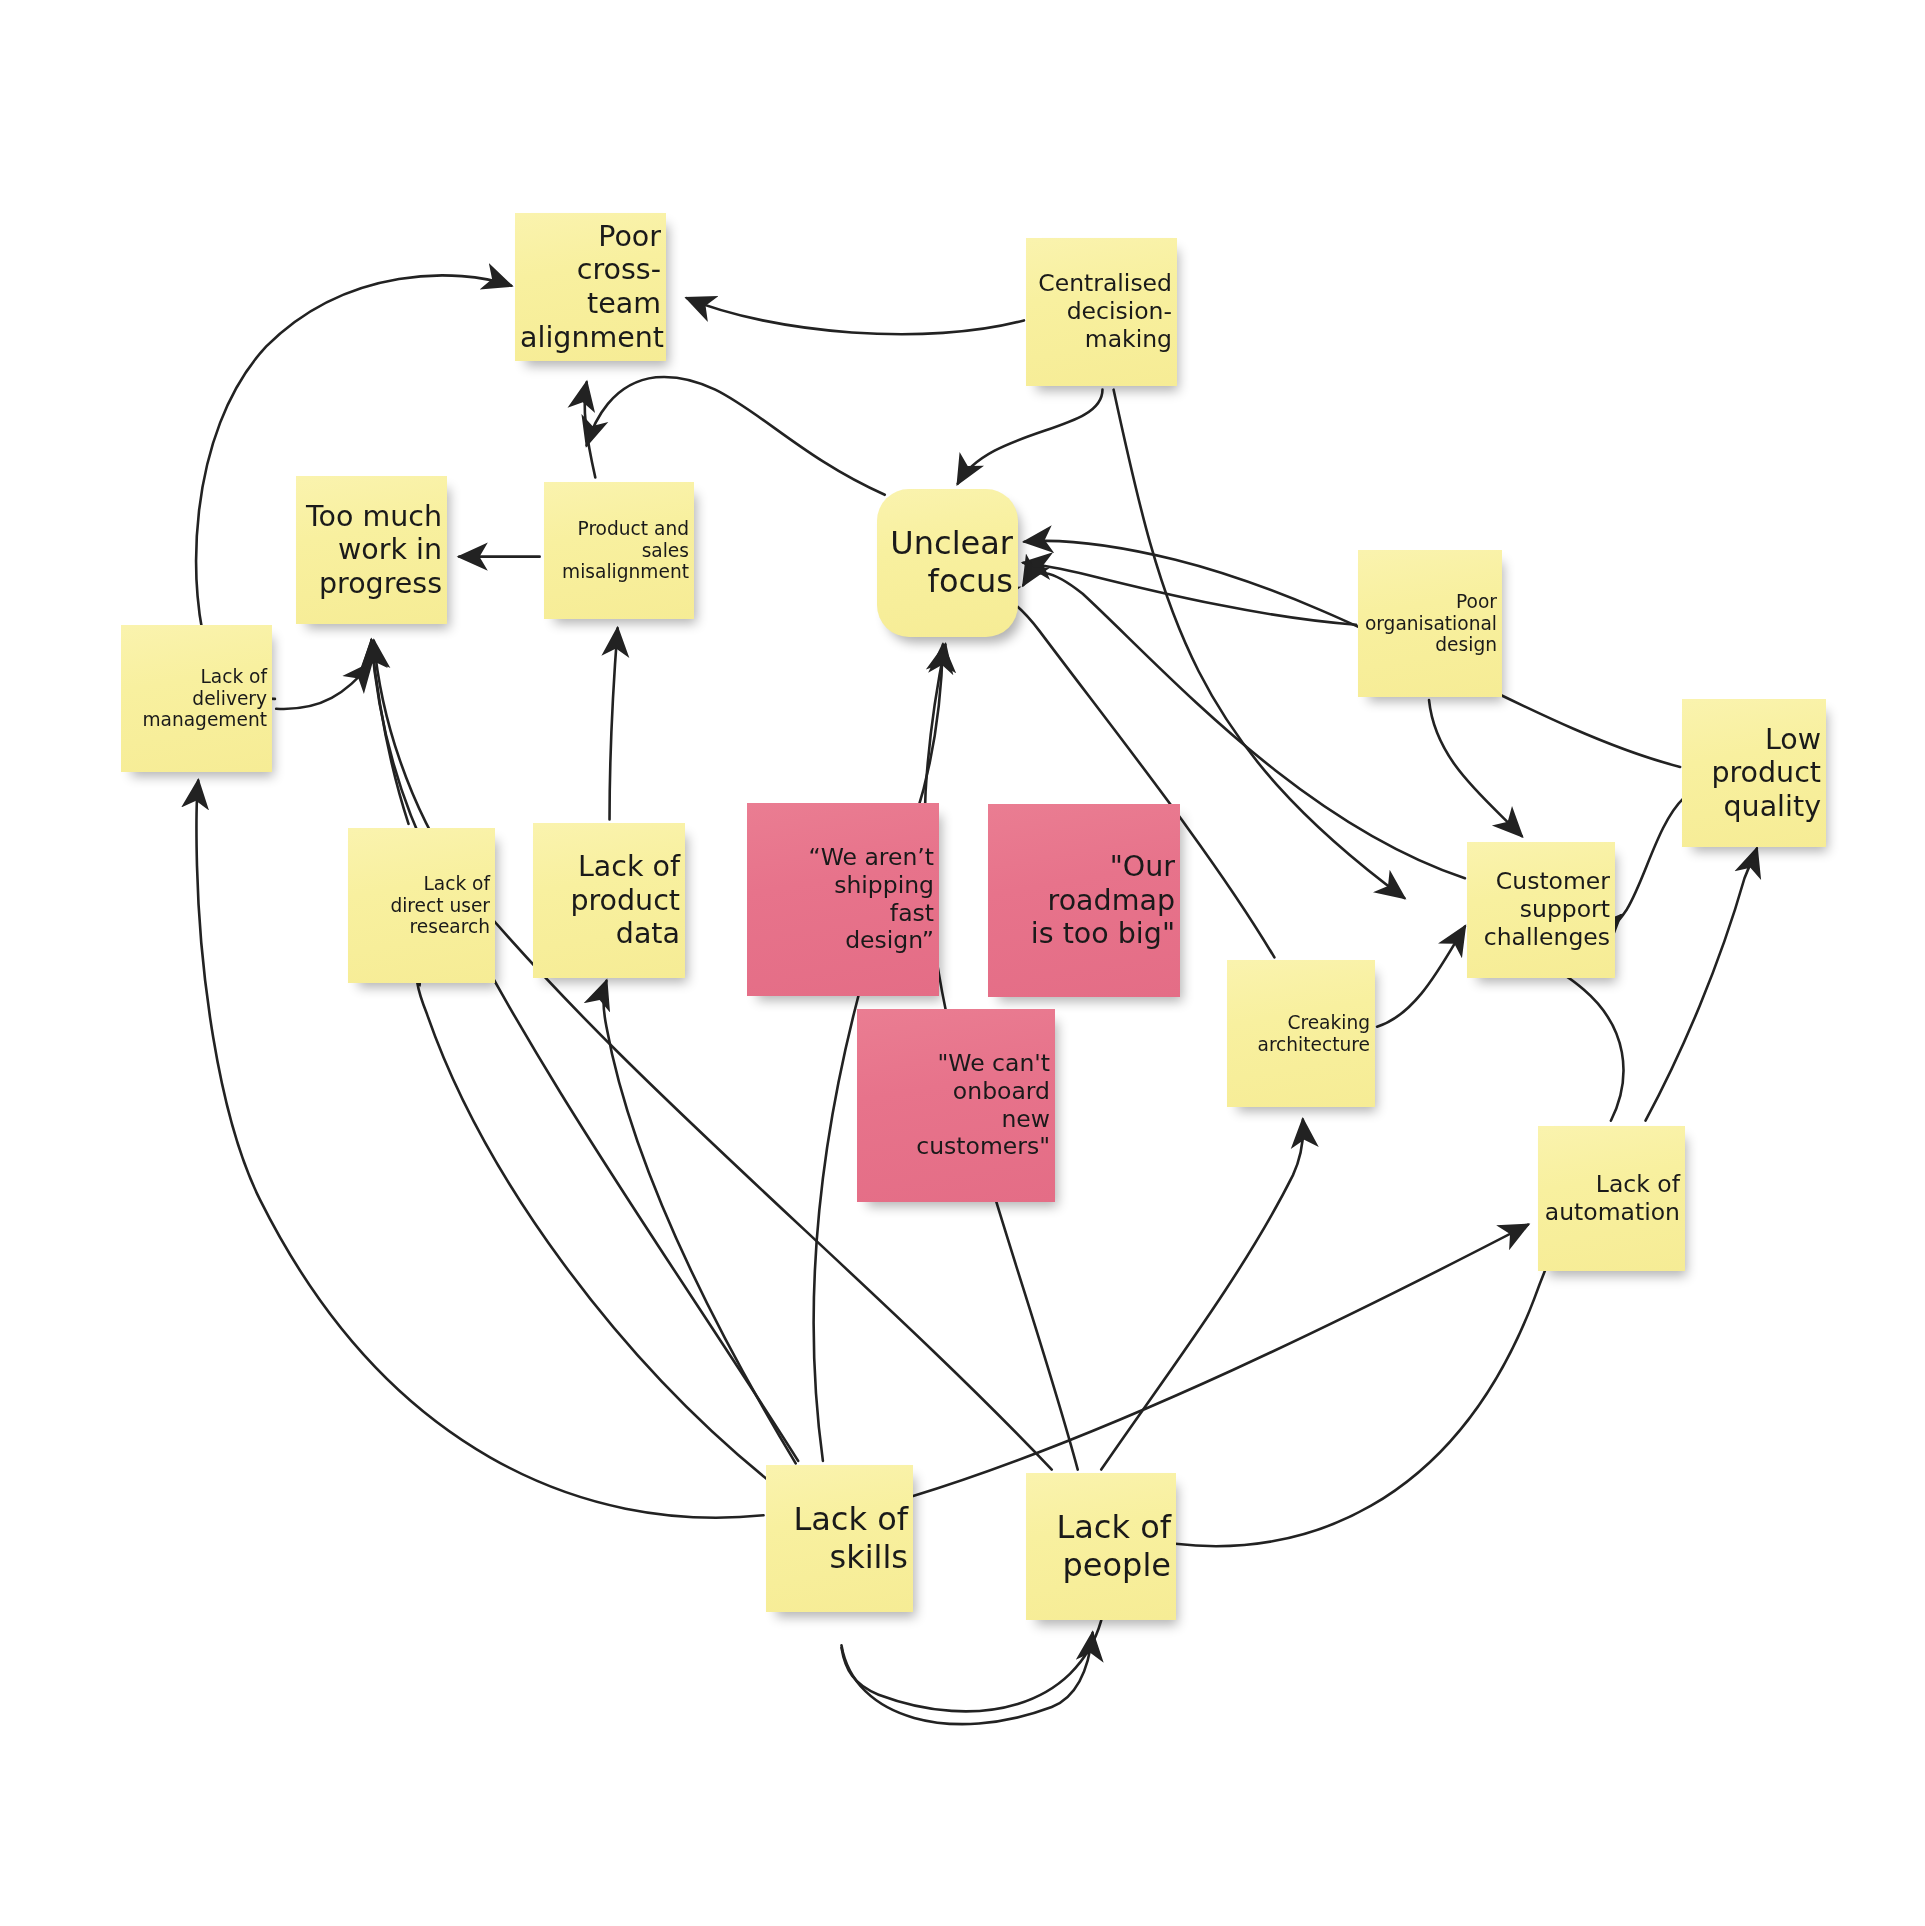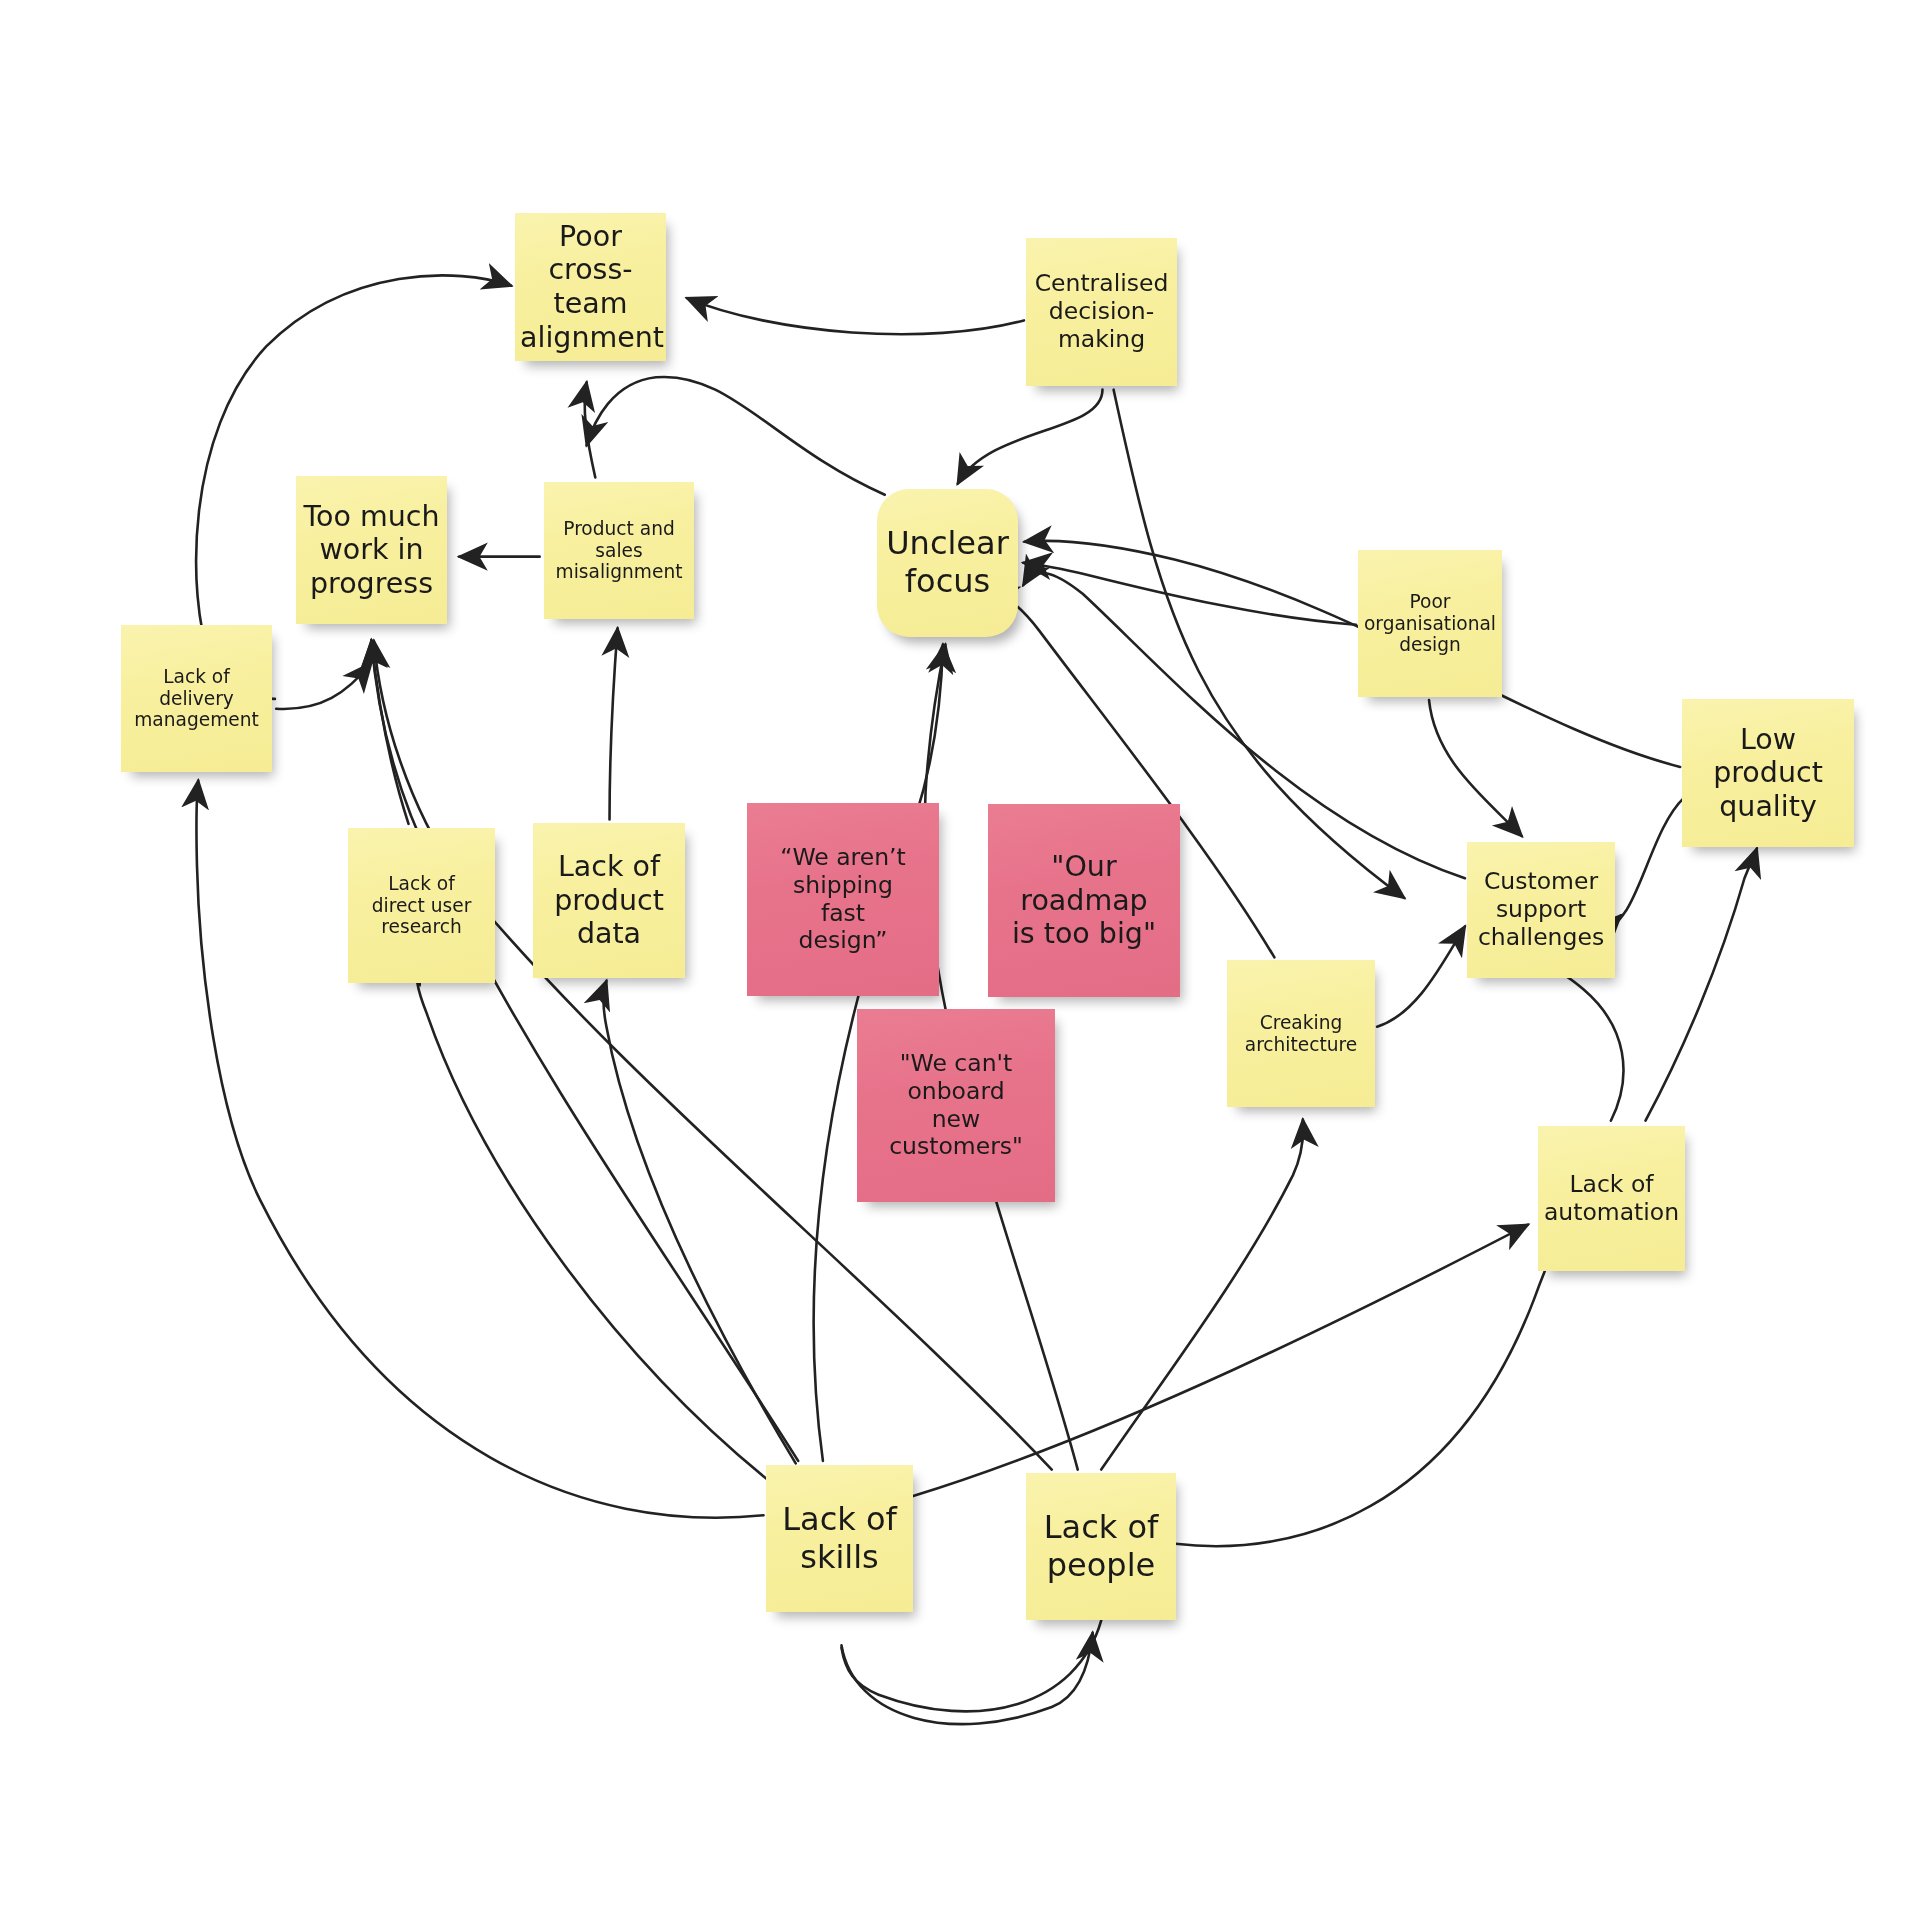--- a/index.html
+++ b/index.html
@@ -31,20 +31,21 @@
     line-height:1.18;
     padding:3.7px 5px;
     box-shadow:6.2px 8.7px 11px -3.7px rgba(0,0,0,0.30);
     z-index:5;
     overflow:hidden;
   }
   .note .txt{
     display:block;
     width:100%;
     white-space:pre-line;
+    text-align:right;
   }
   .note.yellow{
     background:#f8f0a4;
     background-image:linear-gradient(170deg,#faf3ae 0%,#f8f09f 38%,#f6ec95 100%);
   }
   .note.pink{
     background:#e8748c;
     background-image:linear-gradient(170deg,#ea7d92 0%,#e7738b 40%,#e46d86 100%);
   }
   
@@ -119,21 +120,21 @@
     </div>
     <div class="note yellow fs-xl" style="left: 877px; top: 489px; width: 141px; height: 148px; border-radius: 32px;">
       <span class="txt">Unclear
 focus</span>
     </div>
     <div class="note yellow fs-sm" style="left: 1358px; top: 550px; width: 144px; height: 147px;">
       <span class="txt">Poor
 organisational
 design</span>
     </div>
-    <div class="note yellow fs-lg" style="left: 1682px; top: 699px; width: 172px; height: 148px;">
+    <div class="note yellow fs-lg" style="left: 1682px; top: 699px; width: 144px; height: 148px;">
       <span class="txt">Low
 product
 quality</span>
     </div>
     <div class="note yellow fs-sm" style="left: 121px; top: 625px; width: 151px; height: 147px;">
       <span class="txt">Lack of
 delivery
 management</span>
     </div>
     <div class="note yellow fs-sm" style="left: 348px; top: 828px; width: 147px; height: 155px;">

